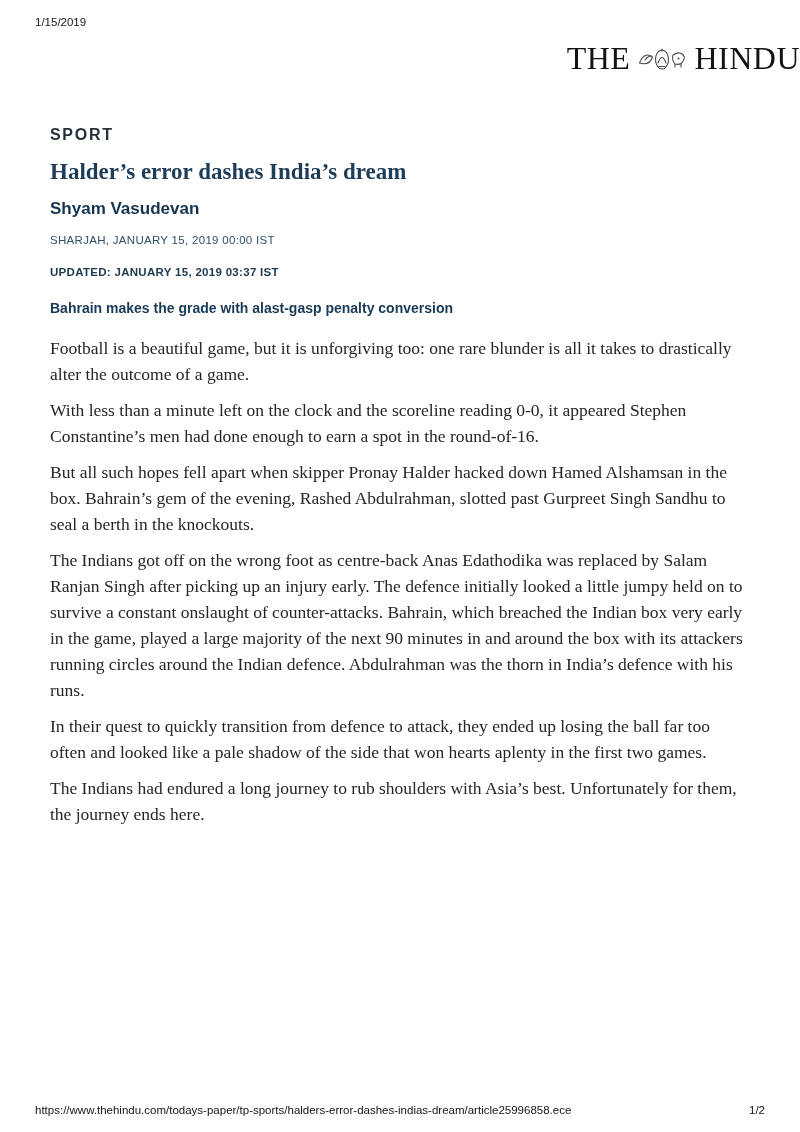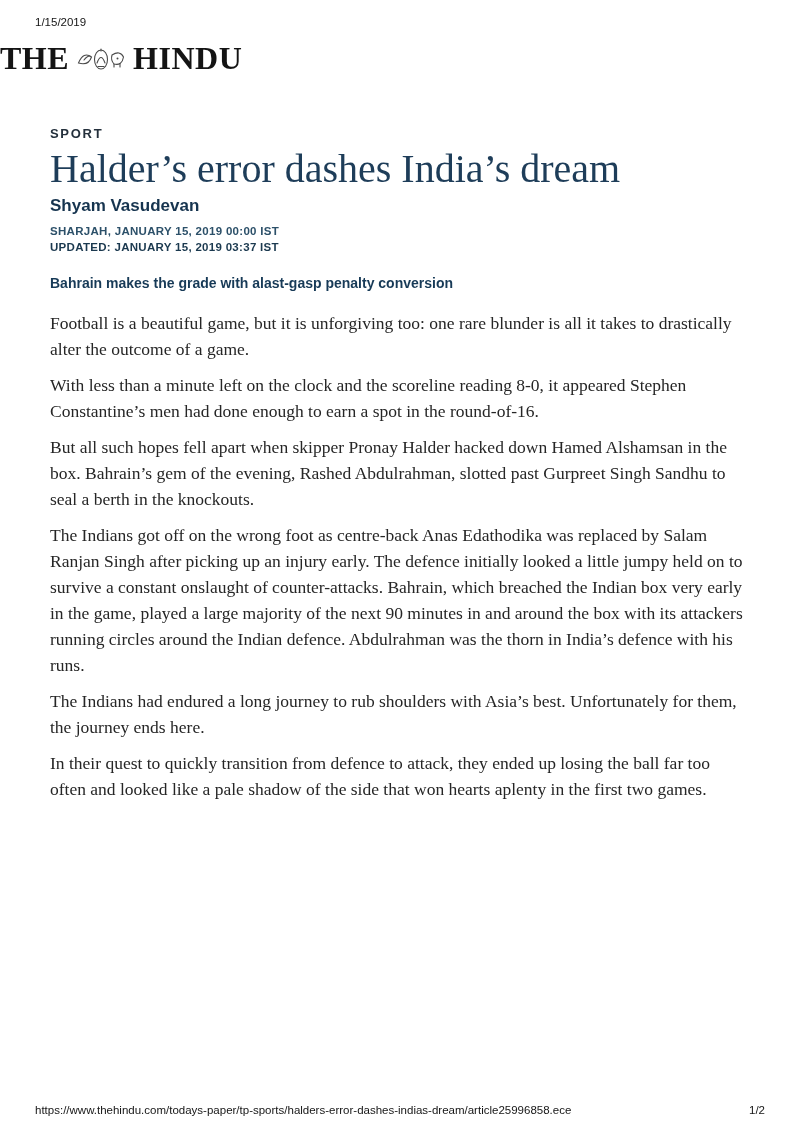--- a/index.html
+++ b/index.html
@@ -9,33 +9,33 @@
   }
   .page{position:absolute;inset:0;background:#ffffff;overflow:hidden;}
 
   
   .print-header{position:absolute;top:16px;left:0;right:0;height:16px;
     font-size:11.5px;color:#151515;padding-left:12px;}
   .ph-date{position:absolute;left:35px;top:0;}
   .ph-title{position:absolute;left:0;right:0;top:0;text-align:center;}
 
   
-  .masthead{position:absolute;top:40px;left:0;right:0;text-align:left;
-    font-family:"Liberation Serif",serif;font-weight:bold;font-size:32px;
+  .masthead{position:absolute;top:40px;left:0;right:0;text-align:right;
+    font-family:"Liberation Serif",serif;font-weight:normal;font-size:32px;
     color:#141414;letter-spacing:.5px;white-space:nowrap;}
   .masthead .crest{display:inline-block;vertical-align:-4px;margin:0 7px;}
 
   
   .article{position:absolute;left:50px;right:52px;top:126px;}
-  .section-label{font-size:13px;font-weight:bold;letter-spacing:1.7px;color:#24303c;}
-  .headline{margin:9px 0 0;font-family:"Liberation Serif",serif;font-weight:400;
-    font-size:40px;line-height:38px;color:#1e3d59;}
+  .section-label{font-size:16px;font-weight:bold;letter-spacing:1.7px;color:#24303c;}
+  .headline{margin:9px 0 0;font-family:"Liberation Serif",serif;font-weight:700;
+    font-size:23px;line-height:38px;color:#1e3d59;}
   .author{margin-top:8px;font-size:17px;font-weight:bold;color:#16344f;}
-  .dateline{margin-top:9px;font-size:11.5px;font-weight:bold;color:#2c5069;letter-spacing:.3px;}
-  .updated{margin-top:4px;font-size:11.5px;font-weight:bold;color:#1b394f;letter-spacing:.3px;}
+  .dateline{margin-top:15px;font-size:11.5px;font-weight:normal;color:#2c5069;letter-spacing:.3px;}
+  .updated{margin-top:20px;font-size:11.5px;font-weight:bold;color:#1b394f;letter-spacing:.3px;}
   .subheading{margin:22px 0 0;font-size:14px;font-weight:bold;color:#173a57;}
   .body-copy{margin-top:19px;font-family:"Liberation Serif",serif;font-size:17.5px;
     line-height:26px;color:#262626;}
   .body-copy p{margin:0 0 10px 0;}
 
   
   .print-footer{position:absolute;bottom:16px;left:35px;right:35px;
     font-size:11.5px;color:#151515;display:flex;justify-content:space-between;margin-top:28px;}
 </style>
 </head>
@@ -66,25 +66,25 @@
   <div class="article">
     <div class="section-label">SPORT</div>
     <h1 class="headline">Halder’s error dashes India’s dream</h1>
     <div class="author">Shyam Vasudevan</div>
     <div class="dateline">SHARJAH, JANUARY 15, 2019 00:00 IST</div>
     <div class="updated">UPDATED: JANUARY 15, 2019 03:37 IST</div>
     <h2 class="subheading">Bahrain makes the grade with alast-gasp penalty conversion</h2>
 
     <div class="body-copy">
       <p>Football is a beautiful game, but it is unforgiving too: one rare blunder is all it takes to drastically alter the outcome of a game.</p>
-      <p>With less than a minute left on the clock and the scoreline reading 8-0, it appeared Stephen Constantine’s men had done enough to earn a spot in the round-of-16.</p>
+      <p>With less than a minute left on the clock and the scoreline reading 0-0, it appeared Stephen Constantine’s men had done enough to earn a spot in the round-of-16.</p>
       <p>But all such hopes fell apart when skipper Pronay Halder hacked down Hamed Alshamsan in the box. Bahrain’s gem of the evening, Rashed Abdulrahman, slotted past Gurpreet Singh Sandhu to seal a berth in the knockouts.</p>
       <p>The Indians got off on the wrong foot as centre-back Anas Edathodika was replaced by Salam Ranjan Singh after picking up an injury early. The defence initially looked a little jumpy held on to survive a constant onslaught of counter-attacks. Bahrain, which breached the Indian box very early in the game, played a large majority of the next 90 minutes in and around the box with its attackers running circles around the Indian defence. Abdulrahman was the thorn in India’s defence with his runs.</p>
+      <p>In their quest to quickly transition from defence to attack, they ended up losing the ball far too often and looked like a pale shadow of the side that won hearts aplenty in the first two games.</p>
       <p>The Indians had endured a long journey to rub shoulders with Asia’s best. Unfortunately for them, the journey ends here.</p>
-      <p>In their quest to quickly transition from defence to attack, they ended up losing the ball far too often and looked like a pale shadow of the side that won hearts aplenty in the first two games.</p>
     </div>
   </div>
 
   <div class="print-footer">
     <span>https://www.thehindu.com/todays-paper/tp-sports/halders-error-dashes-indias-dream/article25996858.ece</span>
     <span>1/2</span>
   </div>
 
 </div>
 

